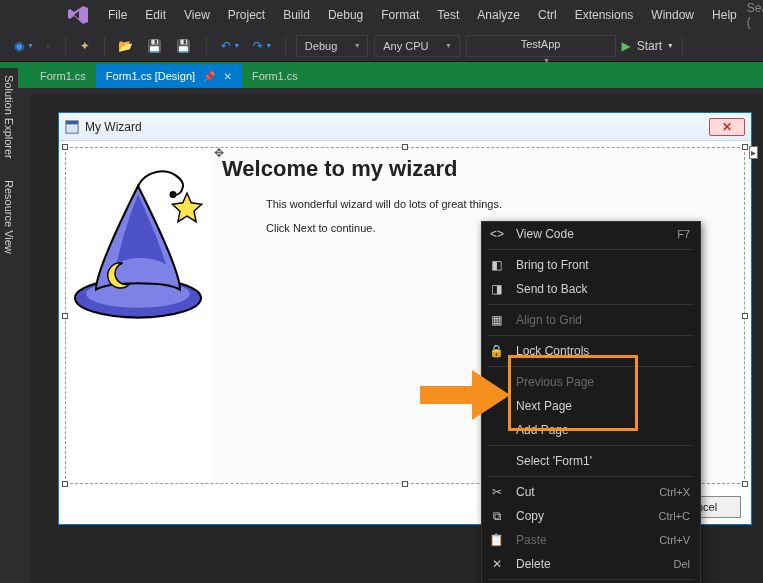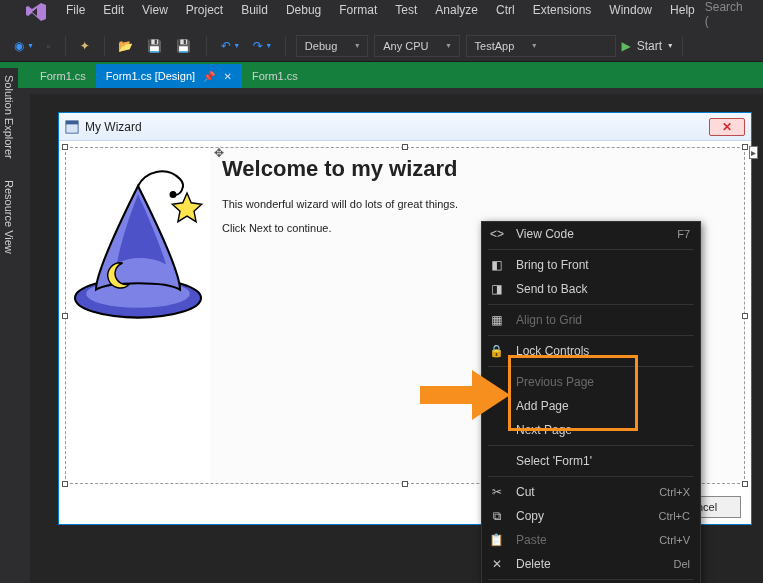--- a/index.html
+++ b/index.html
@@ -1,19 +1,19 @@
 <!DOCTYPE html>
 <html><head>
 <meta charset="utf-8">
 <style>
   * { box-sizing: border-box; margin: 0; padding: 0; font-family: "Segoe UI", Arial, sans-serif; }
   body { width: 763px; height: 583px; background: #2d2d30; color: #f1f1f1; overflow: hidden; font-size: 12px; position: relative; }
 
   
-  .menubar { height: 30px; background: #2d2d30; display: flex; align-items: flex-start; padding: 0 24px; gap: 2px; }
+  .menubar { height: 30px; background: #2d2d30; display: flex; align-items: center; padding: 0 24px; gap: 2px; margin-left: 42px; }
   .vs-logo { width: 24px; height: 24px; margin-right: 8px; }
   .menubar-item { padding: 3px 8px; color: #d0d0d0; cursor: default; }
   .searchbox { margin-left: auto; color: #888; }
 
   
   .toolbar { height: 32px; background: #2d2d30; border-bottom: 1px solid #1a1a1c; display: flex; align-items: center; padding: 0 10px; gap: 6px; }
   .tb-btn { display: inline-flex; align-items: center; gap: 4px; color: #d0d0d0; padding: 2px 4px; }
   .tb-sep { width: 1px; height: 20px; background: #3e3e40; margin: 0 4px; }
   .tb-dropdown { display: inline-flex; align-items: center; gap: 6px; color: #d0d0d0; border: 1px solid #3e3e40; padding: 2px 8px; height: 22px; font-size: 11px;}
   .tb-dropdown .arr { font-size: 8px; color: #999; margin-left: 12px;}
@@ -34,21 +34,21 @@
   
   .designer { position: absolute; left: 30px; top: 94px; right: 0; bottom: 0; background: #252526; padding: 18px 16px 0 28px; }
   .form-window { width: 694px; height: 413px; background: #fff; border: 1px solid #007acc; position: relative; }
   .form-titlebar { height: 28px; background: linear-gradient(#f4f8ff,#e4eefc); border-bottom: 1px solid #c6d7ef; display: flex; align-items: center; padding: 0 6px; gap:6px; color:#222; font-size:12px;}
   .form-close-btn { margin-left:auto; width:36px; height:18px; background:#ffdada; border:1px solid #bf4a4a; border-radius:2px; position:relative; color:#d32f2f; display:flex; align-items:center; justify-content:center; font-weight:bold;}
   .form-body { position: absolute; top: 34px; left: 6px; right: 6px; bottom: 40px; border: 1px dashed #9a9a9a; background: #fbfbfb; display: flex; }
   .selection-handle { position:absolute; width:6px; height:6px; background:#fff; border:1px solid #555;}
   .wiz-left { width: 144px; background:#fff; display:flex; align-items:flex-start; justify-content:center; padding-top:4px;}
   .wiz-right { flex:1; padding: 8px 12px; }
   .wiz-heading { font-size:22px; font-weight:bold; color:#222; font-family: Arial, sans-serif; margin-bottom:16px;}
-  .wiz-text { font-size:11px; color:#222; margin-bottom:12px;}
+  .wiz-text { font-size:11px; color:#222; margin-bottom:12px;margin-left:44px;}
   .btn-area { position:absolute; bottom:6px; right:10px; display:flex; gap:8px;}
   .dlg-btn { width:68px; height:22px; border:1px solid #888; background:#f0f0f0; color:#222; font-size:11px; display:flex; align-items:center; justify-content:center;}
 
   
   .ctxmenu { position: absolute; left: 481px; top: 221px; width: 220px; background: #1b1b1c; border:1px solid #333; box-shadow: 2px 2px 8px rgba(0,0,0,.5); font-size:12px; color:#d0d0d0; z-index:50;}
   .ctx-item { display:flex; align-items:center; height:24px; padding: 0 10px 0 6px; gap:10px;}
   .ctx-item .ico { width:18px; text-align:center; font-size:12px; color:#c8c8c8;}
   .ctx-item .lbl { flex:1; }
   .ctx-item .sc { color:#9a9a9a; font-size:11px;}
   .ctx-item.disabled { color:#6a6a6a; }
@@ -98,21 +98,21 @@
   <span class="tb-btn" style="color:#3794ff;">↷ <span style="font-size:8px;">▾</span></span>
   <span class="tb-sep"></span>
   <span class="tb-dropdown">
       <span>Debug</span>
       <span class="arr">▾</span>
     </span>
   <span class="tb-dropdown">
       <span>Any CPU</span>
       <span class="arr">▾</span>
     </span>
-  <span class="tb-dropdown" style="min-width:150px;">
+  <span class="tb-dropdown" style="min-width:150px;flex-direction:column;">
       <span>TestApp</span>
       <span class="arr">▾</span>
     </span>
   <span class="start-btn">
       <span class="tri">▶</span>
       <span>Start</span> 
       <span style="font-size:8px;">▾</span>
     </span>
   <span class="tb-sep"></span>
 </div>
@@ -219,25 +219,25 @@
       <span class="ico">🔒</span>
       <span class="lbl">Lock Controls</span>
     </div>
   <div class="ctx-sep"></div>
   <div class="ctx-item disabled">
       <span class="ico"></span>
       <span class="lbl">Previous Page</span>
     </div>
   <div class="ctx-item">
       <span class="ico"></span>
+      <span class="lbl">Next Page</span>
+    </div>
+  <div class="ctx-item">
+      <span class="ico"></span>
       <span class="lbl">Add Page</span>
-    </div>
-  <div class="ctx-item">
-      <span class="ico"></span>
-      <span class="lbl">Next Page</span>
     </div>
   <div class="ctx-sep"></div>
   <div class="ctx-item">
       <span class="ico"></span>
       <span class="lbl">Select 'Form1'</span>
     </div>
   <div class="ctx-sep"></div>
   <div class="ctx-item">
       <span class="ico">✂</span>
       <span class="lbl">Cut</span>

